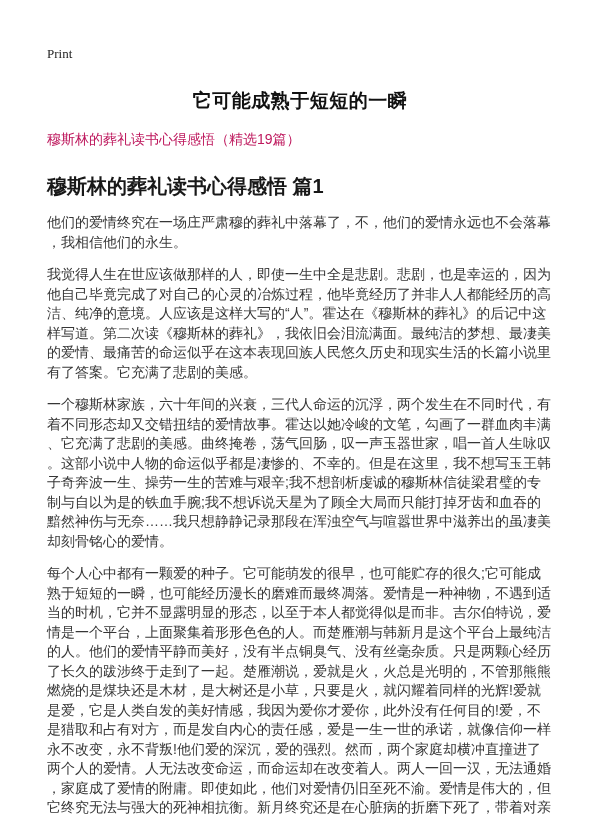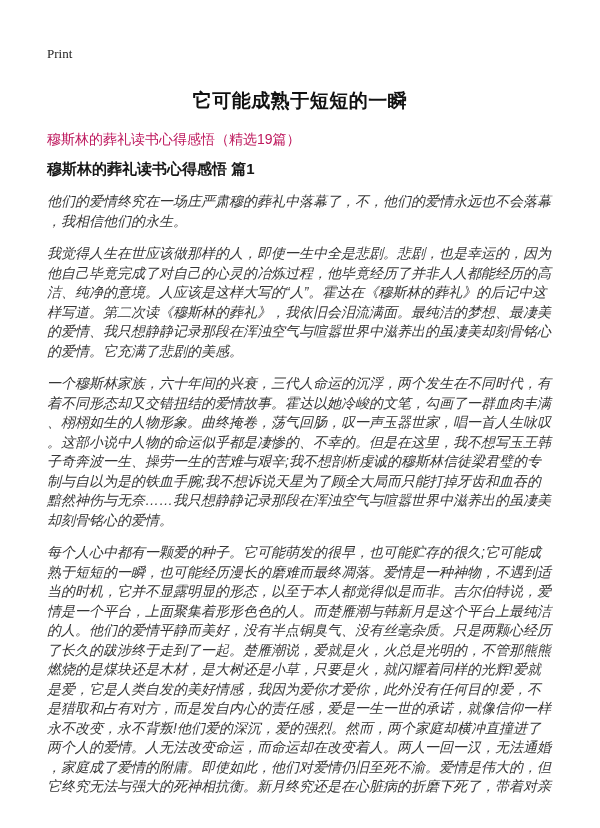--- a/index.html
+++ b/index.html
@@ -34,34 +34,33 @@
     text-align: center;
     margin: 26px 0 0 0;
     letter-spacing: 0.5px;
   }
   .collection {
     font-size: 14px;
     color: #be185d;
     margin-top: 17px;
   }
   .section {
-    font-size: 15px;
+    font-size: 20px;
     font-weight: bold;
     color: #181818;
-    margin: 11px 0 0 0;
+    margin: 24px 0 0 0;
   }
   .para {
     font-size: 14px;
     line-height: 19.5px;
     color: #363636;
     margin: 13px 0 0 0;
     text-align: left;
     word-break: break-all;
     line-break: anywhere;
-    font-style: italic;
   }
   .quote {
     margin-top: 16px;
   }
 </style>
 </head>
 <body>
 
 <div class="page">
 
@@ -69,19 +68,19 @@
 
   <h1 class="title">它可能成熟于短短的一瞬</h1>
 
   <div class="collection">穆斯林的葬礼读书心得感悟（精选19篇）</div>
 
   <h2 class="section">穆斯林的葬礼读书心得感悟 篇1</h2>
 
   <p class="para">他们的爱情终究在一场庄严肃穆的葬礼中落幕了，不，他们的爱情永远也不会落幕，我相信他们的永生。</p>
 
 
-  <p class="para">我觉得人生在世应该做那样的人，即使一生中全是悲剧。悲剧，也是幸运的，因为他自己毕竟完成了对自己的心灵的冶炼过程，他毕竟经历了并非人人都能经历的高洁、纯净的意境。人应该是这样大写的“人”。霍达在《穆斯林的葬礼》的后记中这样写道。第二次读《穆斯林的葬礼》，我依旧会泪流满面。最纯洁的梦想、最凄美的爱情、我只想静静记录那段在浑浊空气与喧嚣世界中滋养出的虽凄美却刻骨铭心的爱情。它充满了悲剧的美感。</p>
+  <p class="para">我觉得人生在世应该做那样的人，即使一生中全是悲剧。悲剧，也是幸运的，因为他自己毕竟完成了对自己的心灵的冶炼过程，他毕竟经历了并非人人都能经历的高洁、纯净的意境。人应该是这样大写的“人”。霍达在《穆斯林的葬礼》的后记中这样写道。第二次读《穆斯林的葬礼》，我依旧会泪流满面。最纯洁的梦想、最凄美的爱情、最痛苦的命运似乎在这本表现回族人民悠久历史和现实生活的长篇小说里有了答案。它充满了悲剧的美感。</p>
 
-  <p class="para">一个穆斯林家族，六十年间的兴衰，三代人命运的沉浮，两个发生在不同时代，有着不同形态却又交错扭结的爱情故事。霍达以她冷峻的文笔，勾画了一群血肉丰满、栩栩如生的人物形象。曲终掩卷，荡气回肠，叹一声玉器世家，唱一首人生咏叹。这部小说中人物的命运似乎都是凄惨的、不幸的。但是在这里，我不想写玉王韩子奇奔波一生、操劳一生的苦难与艰辛;我不想剖析虔诚的穆斯林信徒梁君璧的专制与自以为是的铁血手腕;我不想诉说天星为了顾全大局而只能打掉牙齿和血吞的黯然神伤与无奈……我只想静静记录那段在浑浊空气与喧嚣世界中滋养出的虽凄美却刻骨铭心的爱情。</p>
+  <p class="para">一个穆斯林家族，六十年间的兴衰，三代人命运的沉浮，两个发生在不同时代，有着不同形态却又交错扭结的爱情故事。霍达以她冷峻的文笔，勾画了一群血肉丰满、它充满了悲剧的美感。曲终掩卷，荡气回肠，叹一声玉器世家，唱一首人生咏叹。这部小说中人物的命运似乎都是凄惨的、不幸的。但是在这里，我不想写玉王韩子奇奔波一生、操劳一生的苦难与艰辛;我不想剖析虔诚的穆斯林信徒梁君璧的专制与自以为是的铁血手腕;我不想诉说天星为了顾全大局而只能打掉牙齿和血吞的黯然神伤与无奈……我只想静静记录那段在浑浊空气与喧嚣世界中滋养出的虽凄美却刻骨铭心的爱情。</p>
 
   <p class="para">每个人心中都有一颗爱的种子。它可能萌发的很早，也可能贮存的很久;它可能成熟于短短的一瞬，也可能经历漫长的磨难而最终凋落。爱情是一种神物，不遇到适当的时机，它并不显露明显的形态，以至于本人都觉得似是而非。吉尔伯特说，爱情是一个平台，上面聚集着形形色色的人。而楚雁潮与韩新月是这个平台上最纯洁的人。他们的爱情平静而美好，没有半点铜臭气、没有丝毫杂质。只是两颗心经历了长久的跋涉终于走到了一起。楚雁潮说，爱就是火，火总是光明的，不管那熊熊燃烧的是煤块还是木材，是大树还是小草，只要是火，就闪耀着同样的光辉!爱就是爱，它是人类自发的美好情感，我因为爱你才爱你，此外没有任何目的!爱，不是猎取和占有对方，而是发自内心的责任感，爱是一生一世的承诺，就像信仰一样永不改变，永不背叛!他们爱的深沉，爱的强烈。然而，两个家庭却横冲直撞进了两个人的爱情。人无法改变命运，而命运却在改变着人。两人一回一汉，无法通婚，家庭成了爱情的附庸。即使如此，他们对爱情仍旧至死不渝。爱情是伟大的，但它终究无法与强大的死神相抗衡。新月终究还是在心脏病的折磨下死了，带着对亲</p>
 
 </div>
 
 </body></html>

